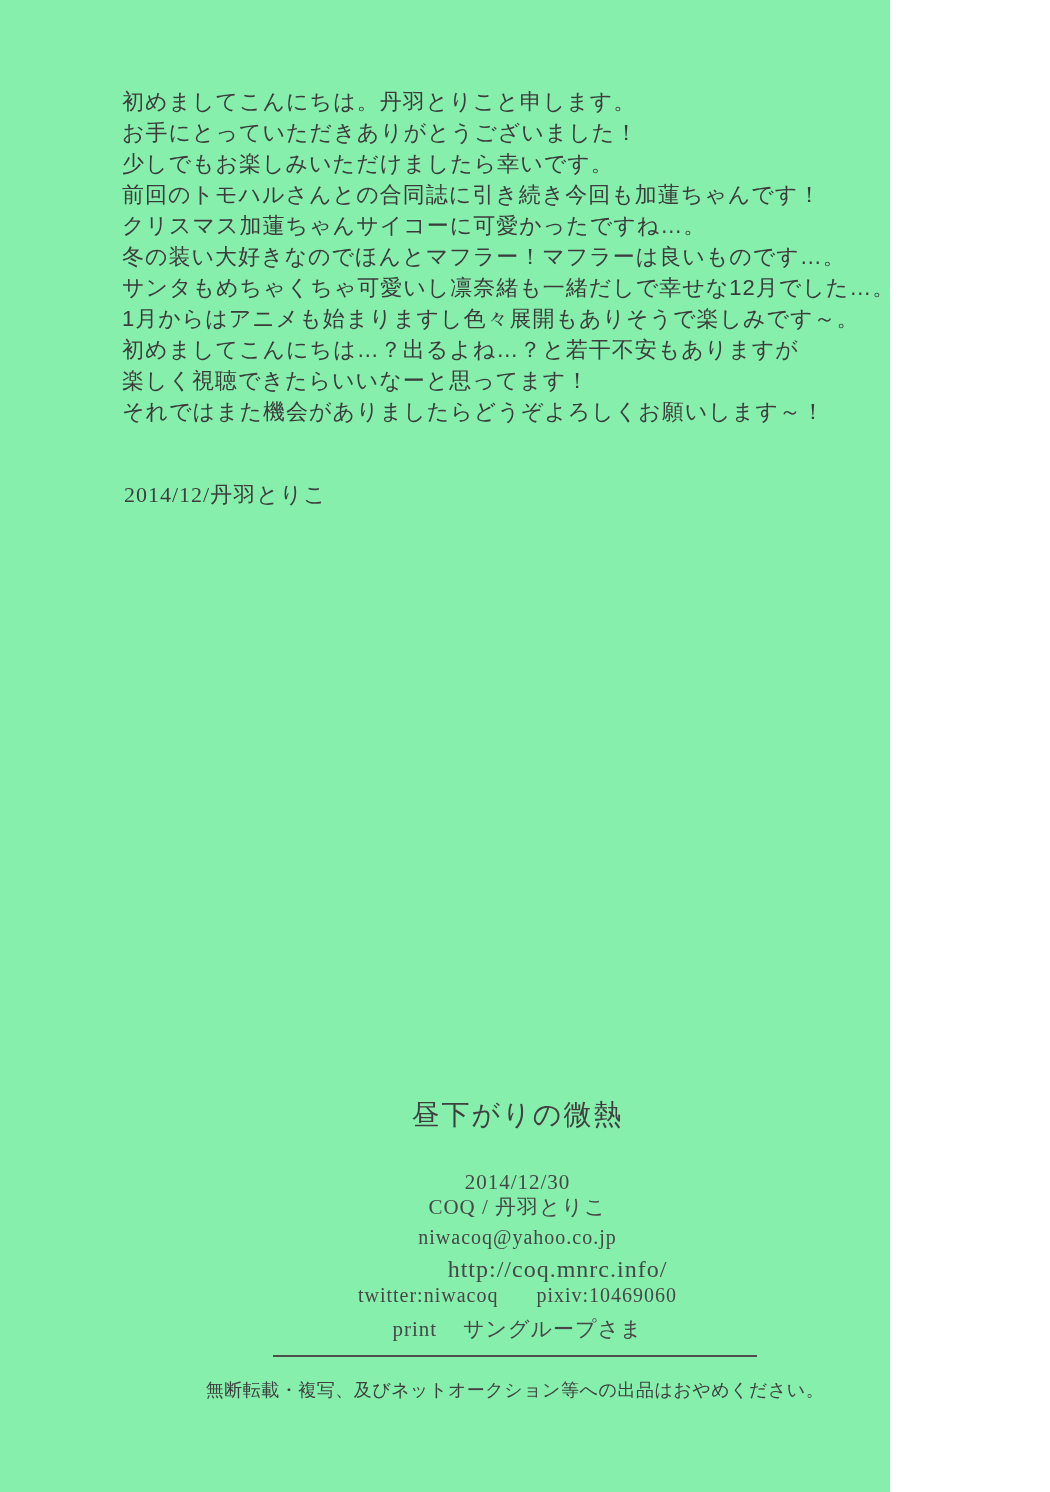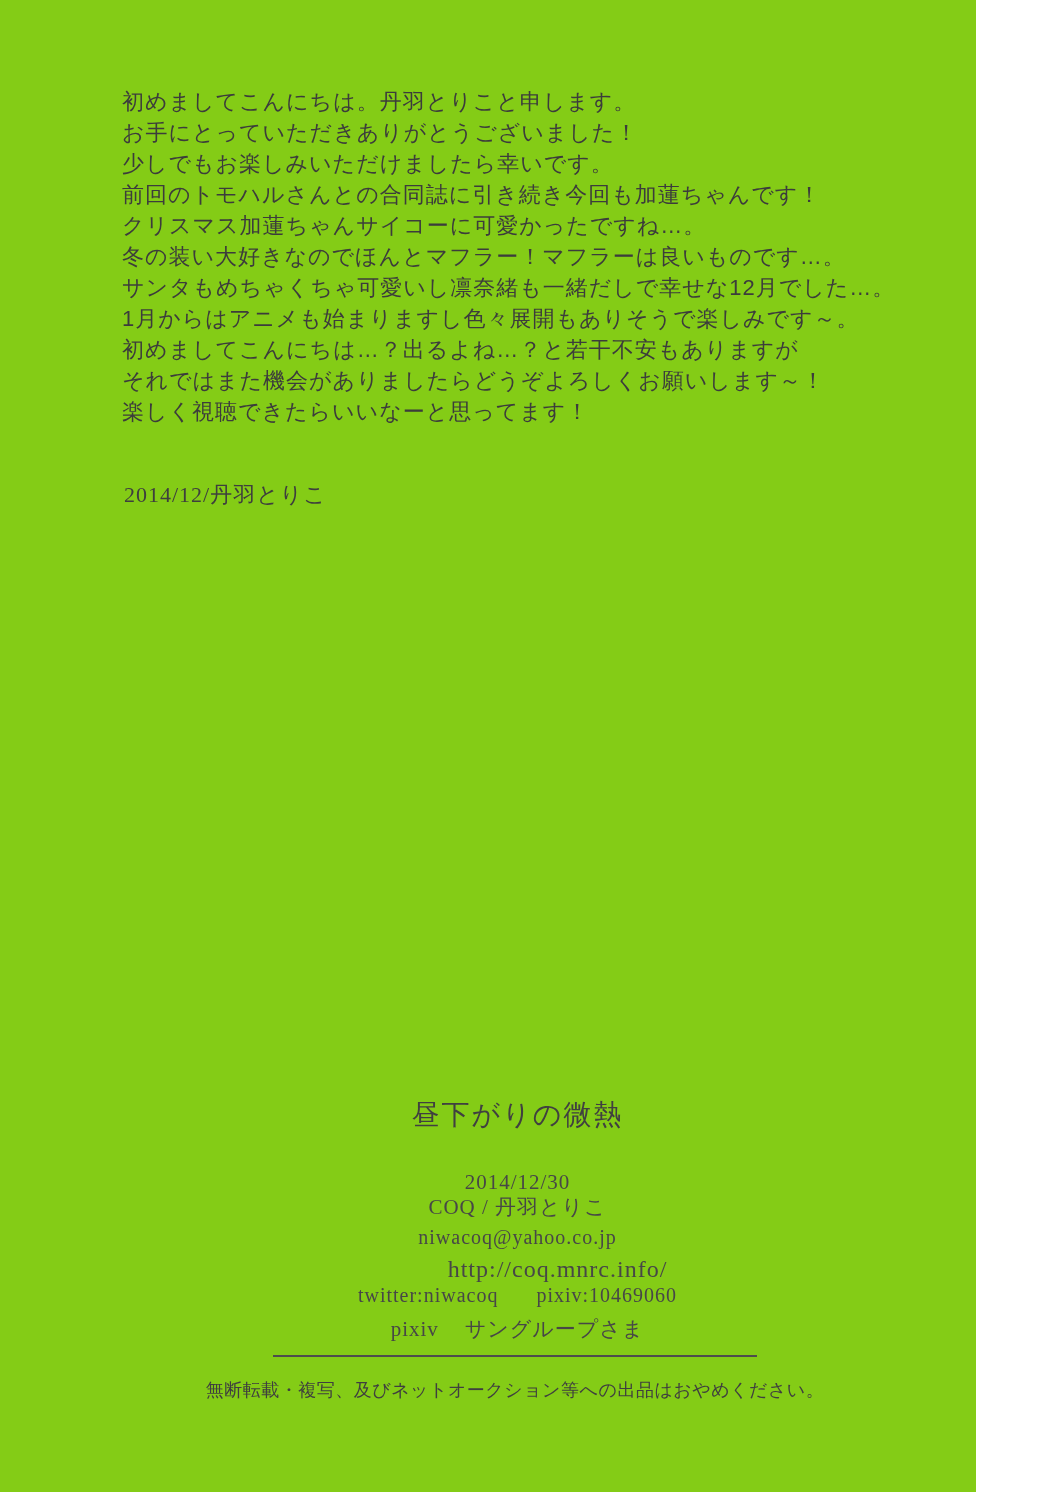--- a/index.html
+++ b/index.html
@@ -7,23 +7,23 @@
     padding: 0;
   }
   body {
     width: 1050px;
     height: 1492px;
     background: #ffffff;
     font-family: "Liberation Sans", sans-serif;
   }
   .page {
     position: relative;
-    width: 976px;
+    width: 890px;
     height: 1492px;
-    background: #84cc16;
+    background: #86efac;
     overflow: hidden;
     color: #3a3a3a;
   }
   
   .afterword {
     position: absolute;
     left: 122px;
     top: 86px;
     font-size: 22px;
     line-height: 31px;
@@ -103,41 +103,41 @@
   <section class="afterword">
     <div class="line">初めましてこんにちは。丹羽とりこと申します。</div>
     <div class="line">お手にとっていただきありがとうございました！</div>
     <div class="line">少しでもお楽しみいただけましたら幸いです。</div>
     <div class="line">前回のトモハルさんとの合同誌に引き続き今回も加蓮ちゃんです！</div>
     <div class="line">クリスマス加蓮ちゃんサイコーに可愛かったですね…。</div>
     <div class="line">冬の装い大好きなのでほんとマフラー！マフラーは良いものです…。</div>
     <div class="line">サンタもめちゃくちゃ可愛いし凛奈緒も一緒だしで幸せな12月でした…。</div>
     <div class="line">1月からはアニメも始まりますし色々展開もありそうで楽しみです～。</div>
     <div class="line">初めましてこんにちは…？出るよね…？と若干不安もありますが</div>
+    <div class="line">楽しく視聴できたらいいなーと思ってます！</div>
     <div class="line">それではまた機会がありましたらどうぞよろしくお願いします～！</div>
-    <div class="line">楽しく視聴できたらいいなーと思ってます！</div>
   </section>
 
   <div class="signature">2014/12/丹羽とりこ</div>
 
   <h1 class="crow book-title">昼下がりの微熱</h1>
 
   <div class="crow publish-date">2014/12/30</div>
 
   <div class="crow circle-name">COQ / 丹羽とりこ</div>
 
   <div class="crow email">niwacoq@yahoo.co.jp</div>
 
   <div class="crow url">http://coq.mnrc.info/</div>
 
   <div class="crow sns">
     <span>twitter:niwacoq</span><span class="pixiv">pixiv:10469060</span>
   </div>
 
   <div class="crow print">
-    <span>pixiv</span><span class="printer">サングループさま</span>
+    <span>print</span><span class="printer">サングループさま</span>
   </div>
 
   <hr class="divider">
 
   <div class="disclaimer">無断転載・複写、及びネットオークション等への出品はおやめください。</div>
 
 </div>
 
 </body></html>

